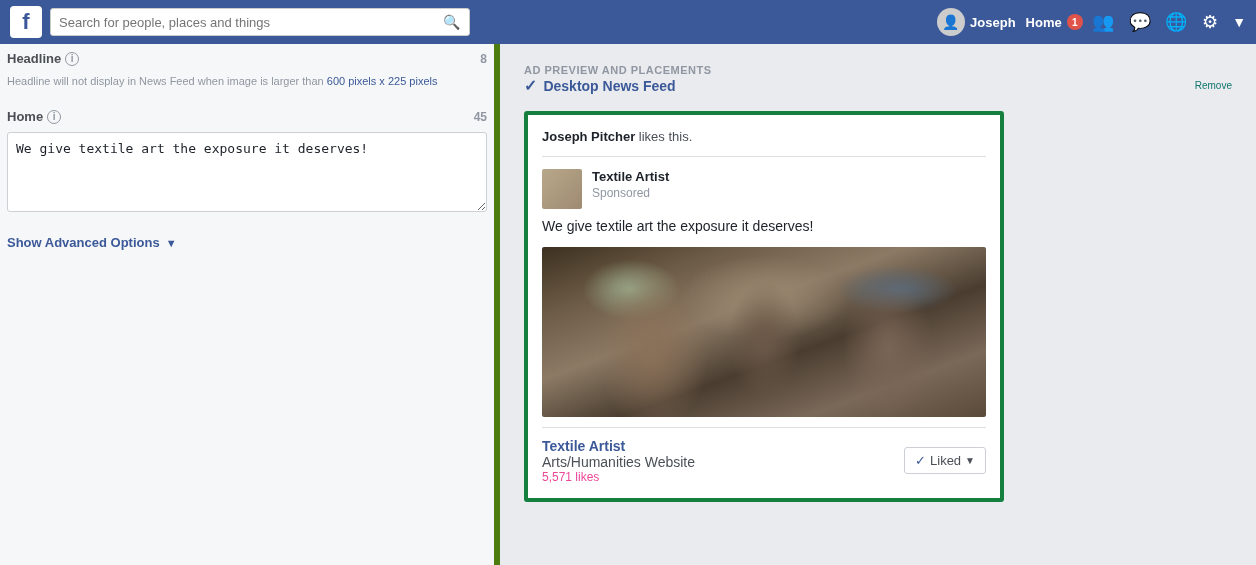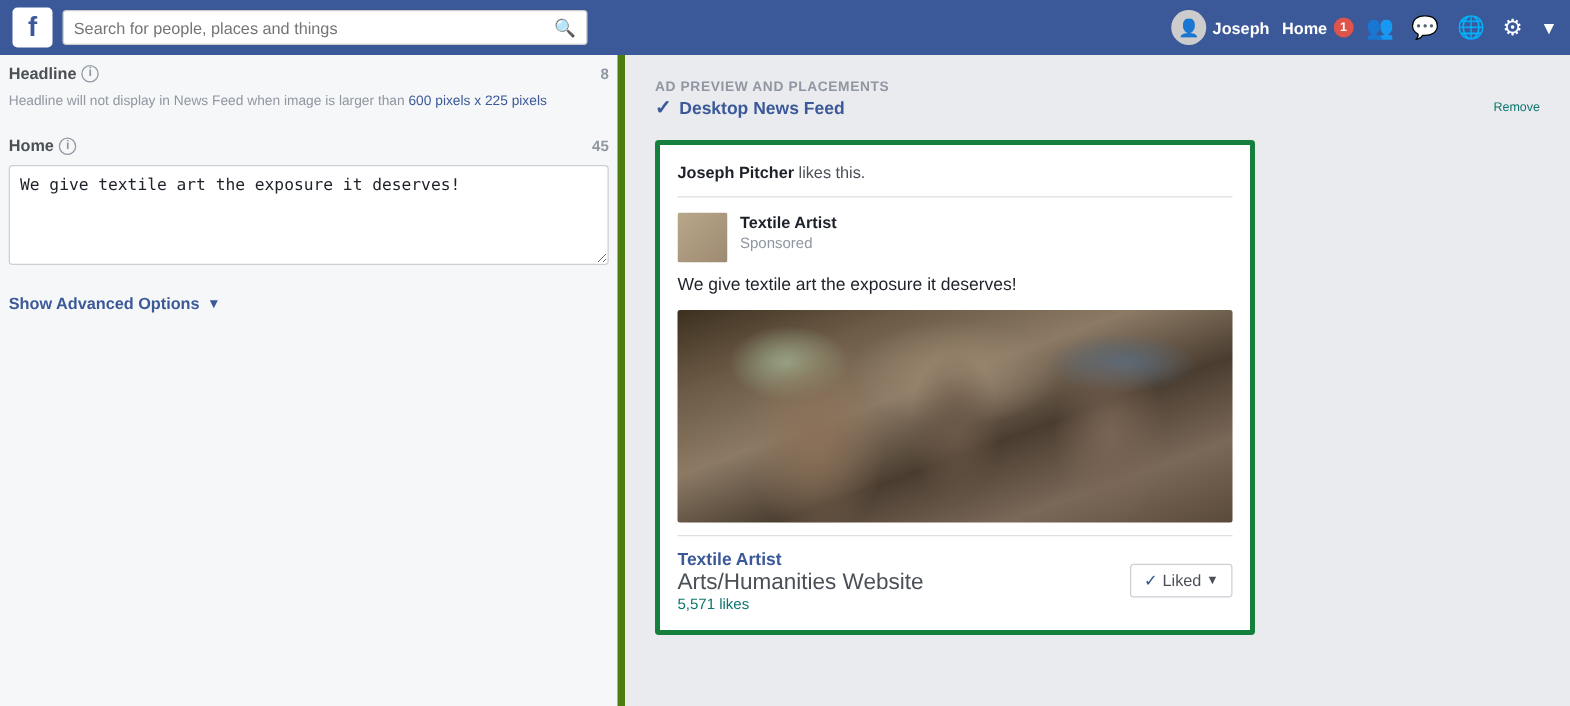--- a/index.html
+++ b/index.html
@@ -229,24 +229,24 @@
     .ad-footer {
       display: flex; align-items: center; justify-content: space-between;
       padding-top: 10px;
       border-top: 1px solid #dddfe2;
       margin-top: 10px;
     }
     .ad-footer-info .page-name {
       font-size: 14px; font-weight: bold; color: #3b5998;
     }
     .ad-footer-info .page-cat {
-      font-size: 18px; color: #4b4f56;
+      font-size: 14px; color: #4b4f56;
     }
     .ad-footer-info .page-likes {
-      font-size: 12px; color: #0f766e;
+      font-size: 12px; color: #ec4899;
     }
     .liked-btn {
       display: flex; align-items: center; gap: 4px;
       border: 1px solid #ccd0d5;
       border-radius: 3px;
       padding: 5px 10px;
       background: #fff;
       font-size: 13px; color: #4b4f56;
       cursor: pointer;
     }

